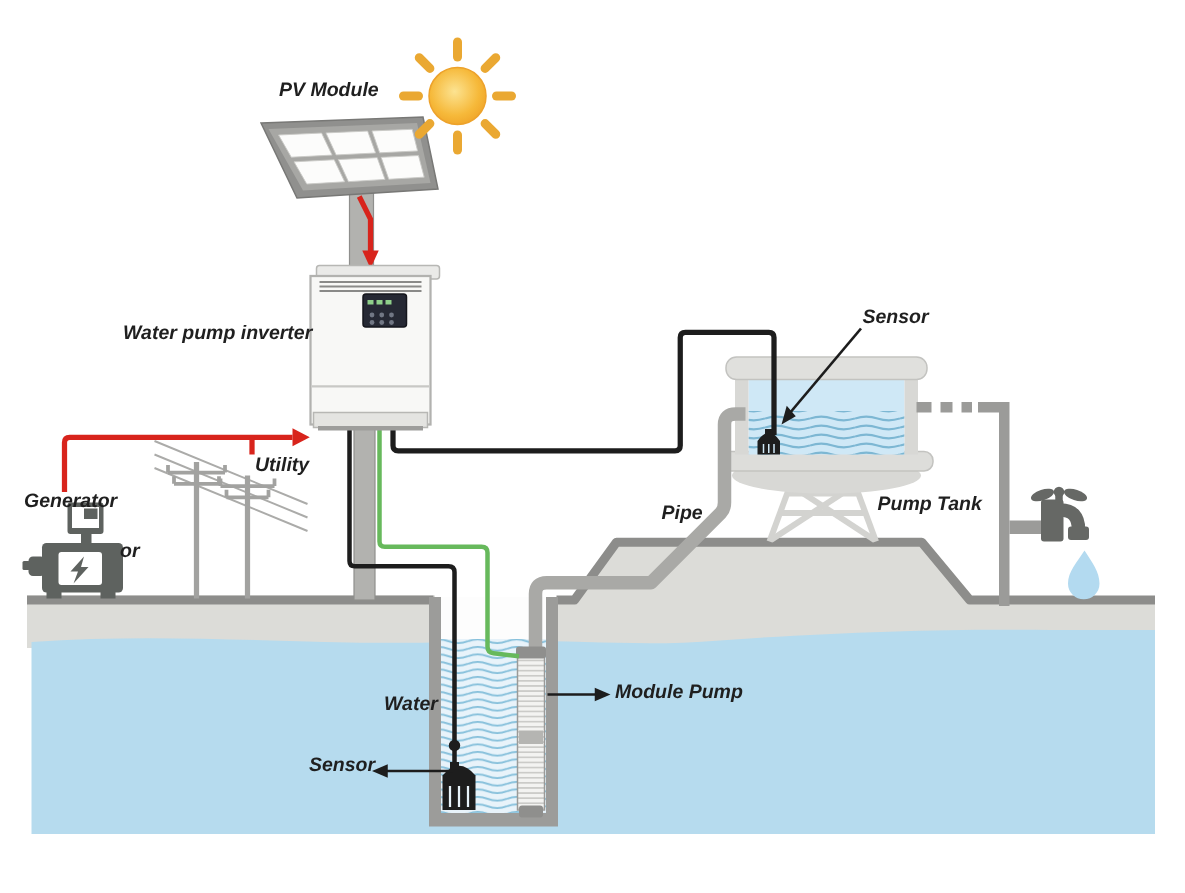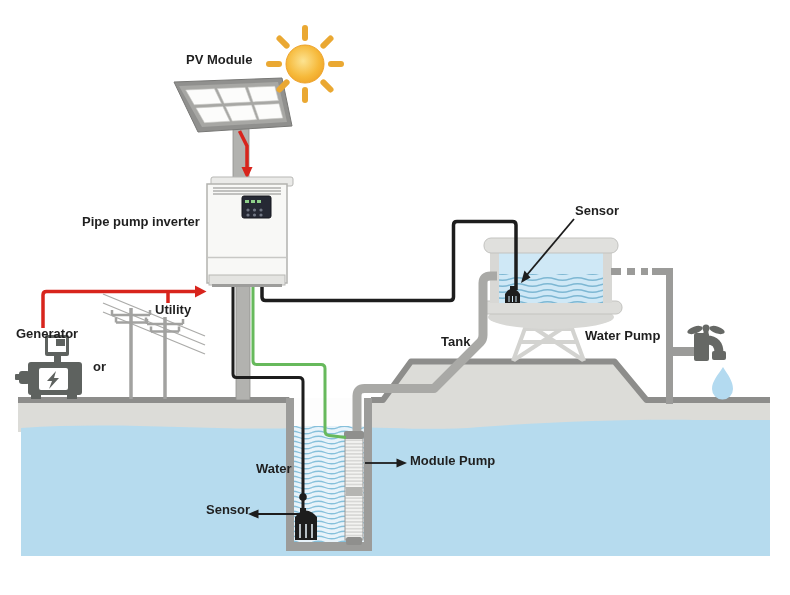--- a/index.html
+++ b/index.html
@@ -1,19 +1,19 @@
 <!DOCTYPE html>
 <html><head>
 <meta charset="utf-8">
 <style>
   html,body{margin:0;padding:0;background:#fff;}
   .canvas{position:relative;width:790px;height:595px;background:#ffffff;overflow:hidden;
           font-family:"Liberation Sans",sans-serif;}
   .canvas svg{position:absolute;left:0;top:0;}
-  .lbl{position:absolute;font-size:13px;font-weight:700;color:#1f1f1f;white-space:nowrap;line-height:1.05;}
+  .lbl{position:absolute;font-size:13px;font-weight:700;color:#1f1f1f;white-space:nowrap;line-height:1.05;font-style:italic;}
 </style>
 </head>
 <body>
 
 <div class="canvas">
 
 <svg width="790" height="595" viewBox="0 0 790 595">
   <defs>
     <radialGradient id="sg" cx="45%" cy="42%" r="65%">
       <stop offset="0%" stop-color="#fce391"></stop>
@@ -204,24 +204,24 @@
     <path d="M574,219 L526,276"></path>
     <polygon points="521,283 530.5,277.5 524.5,270.5" fill="#1d1d1d" stroke="none"></polygon>
     <path d="M257,514 H302"></path>
     <polygon points="248,514 258.5,509.5 258.5,518.5" fill="#1d1d1d" stroke="none"></polygon>
     <path d="M365,463 H397"></path>
     <polygon points="407,463 396.5,458.5 396.5,467.5" fill="#1d1d1d" stroke="none"></polygon>
   </g>
 </svg>
 
 <div class="lbl" style="left:186px;top:53px">PV Module</div>
-<div class="lbl" style="left:82px;top:215px">Pipe pump inverter</div>
+<div class="lbl" style="left:82px;top:215px">Water pump inverter</div>
 <div class="lbl" style="left:16px;top:327px">Generator</div>
-<div class="lbl" style="left:93px;top:360px">or</div>
-<div class="lbl" style="left:155px;top:303px">Utility</div>
-<div class="lbl" style="left:441px;top:335px">Tank</div>
-<div class="lbl" style="left:585px;top:329px">Water Pump</div>
+<div class="lbl" style="left:80px;top:360px">or</div>
+<div class="lbl" style="left:170px;top:303px">Utility</div>
+<div class="lbl" style="left:441px;top:335px">Pipe</div>
+<div class="lbl" style="left:585px;top:329px">Pump Tank</div>
 <div class="lbl" style="left:575px;top:204px">Sensor</div>
 <div class="lbl" style="left:256px;top:462px">Water</div>
 <div class="lbl" style="left:206px;top:503px">Sensor</div>
 <div class="lbl" style="left:410px;top:454px">Module Pump</div>
 
 </div>
 
 </body></html>

